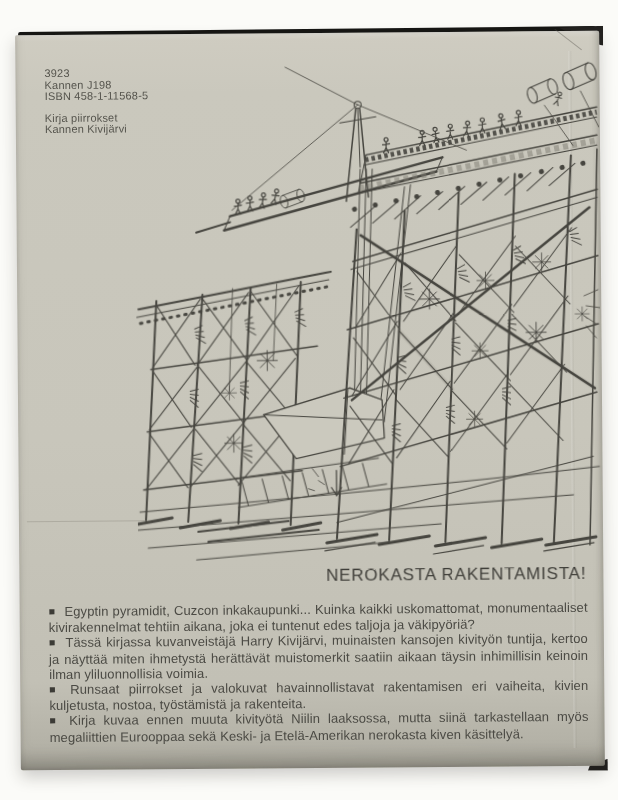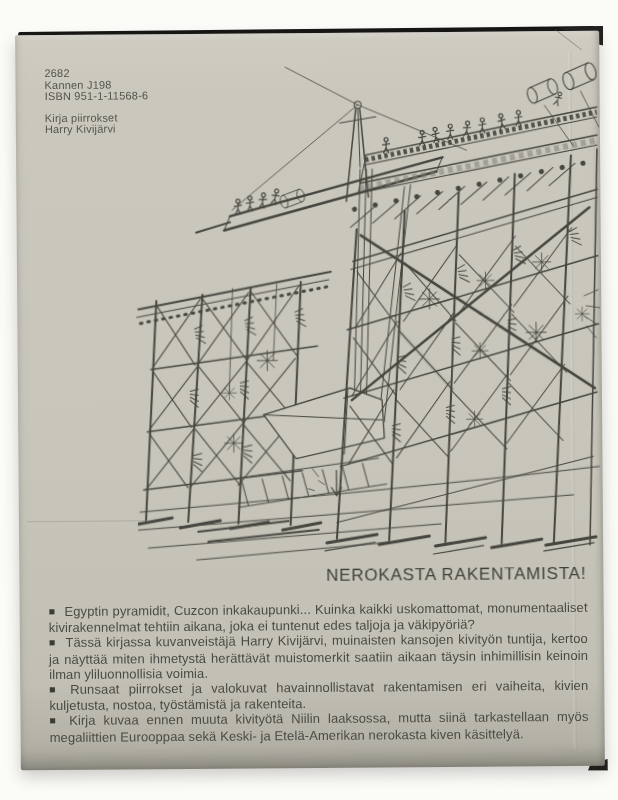--- a/index.html
+++ b/index.html
@@ -82,26 +82,26 @@
     <div class="book-top-edge"></div>
     <div class="corner-wedge-tr"></div>
     <div class="corner-wedge-br"></div>
 
     <div class="cover">
       <div class="crease-v"></div>
       <div class="crease-tr"></div>
       <div class="crease-h"></div>
 
       <div class="catalog">
-        <div>2682</div>
+        <div>3923</div>
         <div>Kannen J198</div>
-        <div>ISBN 951-1-11568-6</div>
+        <div>ISBN 458-1-11568-5</div>
         <div class="gap"></div>
         <div>Kirja piirrokset</div>
-        <div>Harry Kivijärvi</div>
+        <div>Kannen Kivijärvi</div>
       </div>
 
       <svg class="illustration" viewBox="0 0 462 500" xmlns="http://www.w3.org/2000/svg">
         <defs>
           <g id="star" stroke-width="0.9">
             <path d="M0 0 L10 0 M0 0 L-10 0 M0 0 L0 10 M0 0 L0 -10 M0 0 L7 7 M0 0 L-7 7 M0 0 L7 -7 M0 0 L-7 -7"></path>
           </g>
           <g id="lash" stroke-width="1">
             <path d="M0 0 l8 -2 M0 3 l8 1 M0 6 l8 4 M0 9 l8 7"></path>
           </g>

